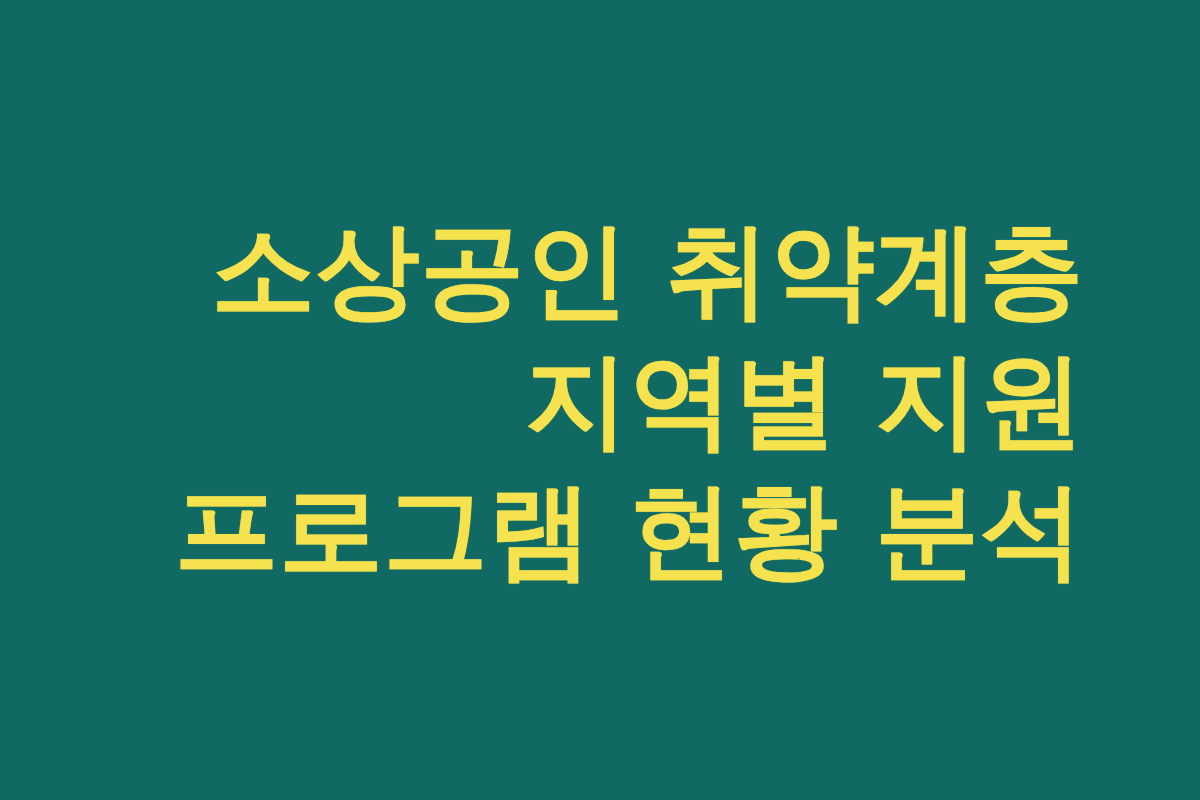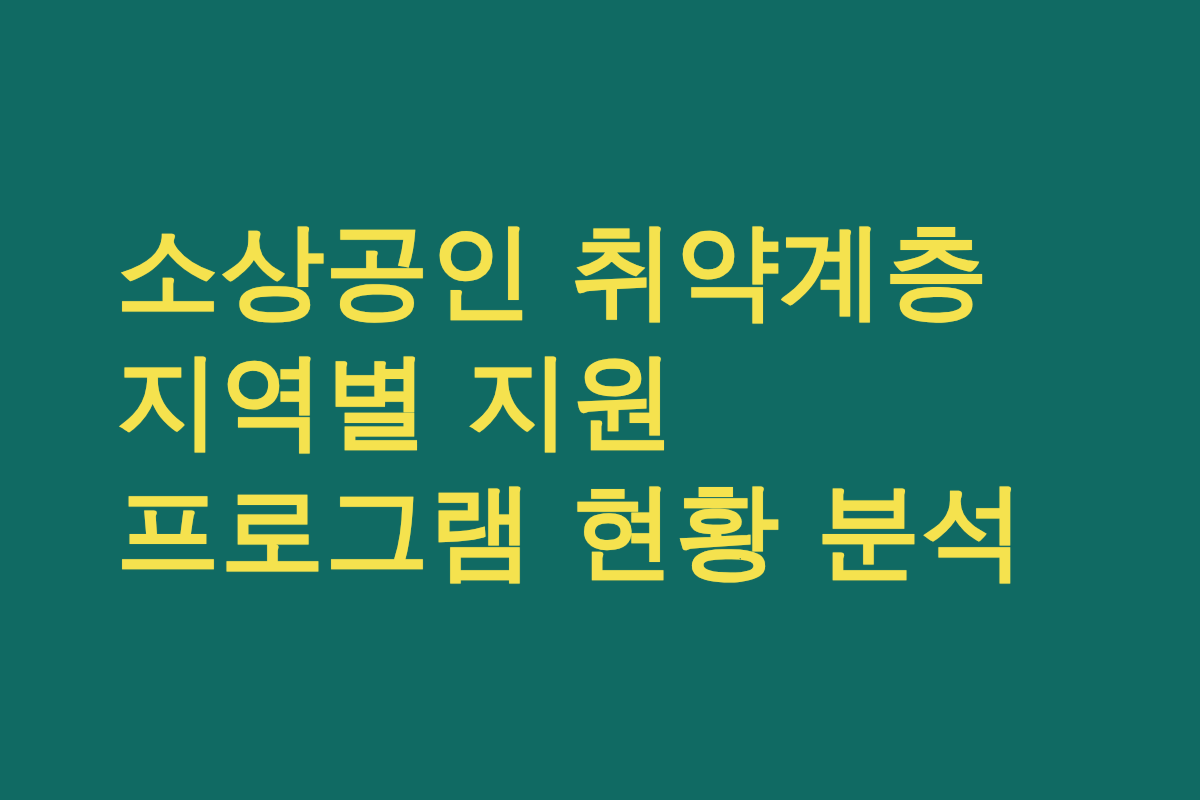--- a/index.html
+++ b/index.html
@@ -26,21 +26,21 @@
     justify-content: center;
     background-color: #106A63;
   }
 
   
   .headline-block {
     width: 1000px;
     max-width: 1000px;
     padding: 0 16px;
     box-sizing: border-box;
-    text-align: left;
+    text-align: right;
   }
 
   .headline {
     margin: 0;
     color: #F5E24E;
     font-family: "DejaVu Sans", "Liberation Sans", sans-serif;
     font-size: 104px;
     font-weight: 700;
     line-height: 130px;
     letter-spacing: 0.5px;

